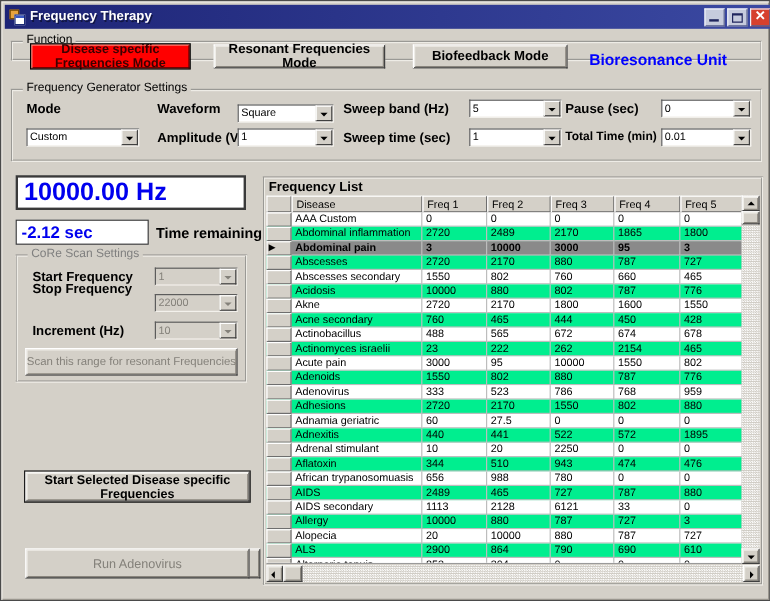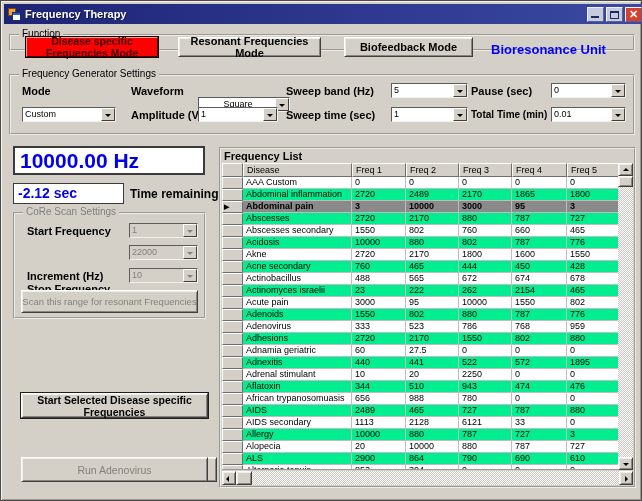--- a/index.html
+++ b/index.html
@@ -141,21 +141,21 @@
   <div class="btn red" style="left:25px; top:36px; width:132px; height:20px; font-size:10.5px;">Disease specific Frequencies Mode</div>
   <div class="btn" style="left:343px; top:36px; width:129px; height:20px;">Biofeedback Mode</div>
   <div class="btn" style="left:177px; top:36px; width:143px; height:20px;">Resonant Frequencies Mode</div>
   <div class="brand" style="left:490px; top:41px;">Bioresonance Unit</div>
 
   <div class="group" style="left:8px; top:73px; width:626px; height:61px;">
     <span class="legend">Frequency Generator Settings</span>
   </div>
   <div class="flabel" style="left:21px; top:84px;">Mode</div>
   <div class="flabel" style="left:130px; top:84px;">Waveform</div>
-  <div class="combo" style="left:197px; top:96px; width:92px;text-align:center;">
+  <div class="combo" style="left:197px; top:86px; width:80px;">
     <span class="val">Square</span>
       <span class="drop"></span>
   </div>
   <div class="flabel" style="left:285px; top:84px;">Sweep band (Hz)</div>
   <div class="combo" style="left:390px; top:82px; width:77px;">
     <span class="val">5</span>
       <span class="drop"></span>
   </div>
   <div class="flabel" style="left:470px; top:84px;">Pause (sec)</div>
   <div class="combo" style="left:550px; top:82px; width:75px;">
@@ -188,21 +188,21 @@
   <div class="time-label">Time remaining</div>
 
   <div class="group" style="left:12px; top:211px; width:193px; height:107px;">
     <span class="legend disabled">CoRe Scan Settings</span>
   </div>
   <div class="flabel" style="left:26px; top:224px;">Start Frequency</div>
   <div class="combo disabled" style="left:128px; top:222px; width:69px;">
     <span class="val">1</span>
       <span class="drop"></span>
   </div>
-  <div class="flabel" style="left:26px; top:234px;margin-top:48px;">Stop Frequency</div>
+  <div class="flabel" style="left:26px; top:234px;">Stop Frequency</div>
   <div class="combo disabled" style="left:128px; top:244px; width:69px;">
     <span class="val">22000</span>
       <span class="drop"></span>
   </div>
   <div class="flabel" style="left:26px; top:269px;">Increment (Hz)</div>
   <div class="combo disabled" style="left:128px; top:267px; width:69px;">
     <span class="val">10</span>
       <span class="drop"></span>
   </div>
   <div class="btn disabled" style="left:20px; top:289px; width:177px; height:23px; font-size:9.5px;">Scan this range for resonant Frequencies</div>

